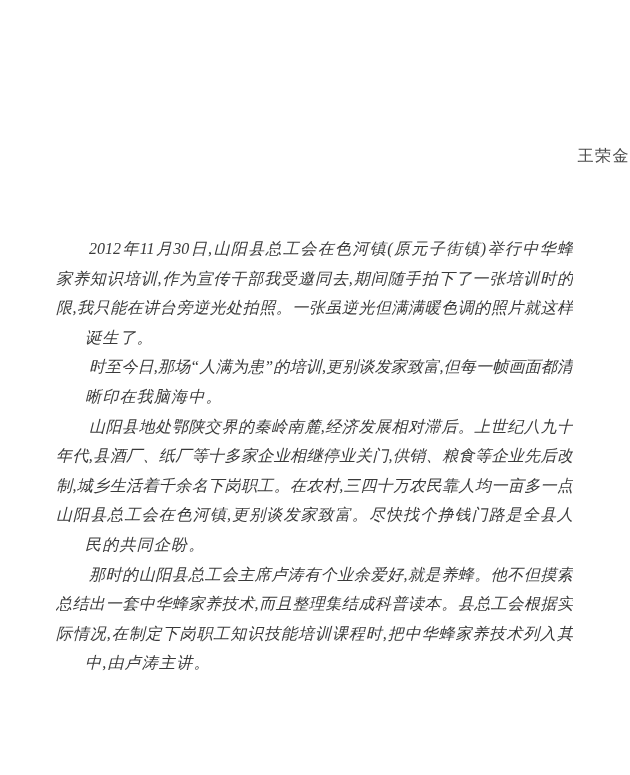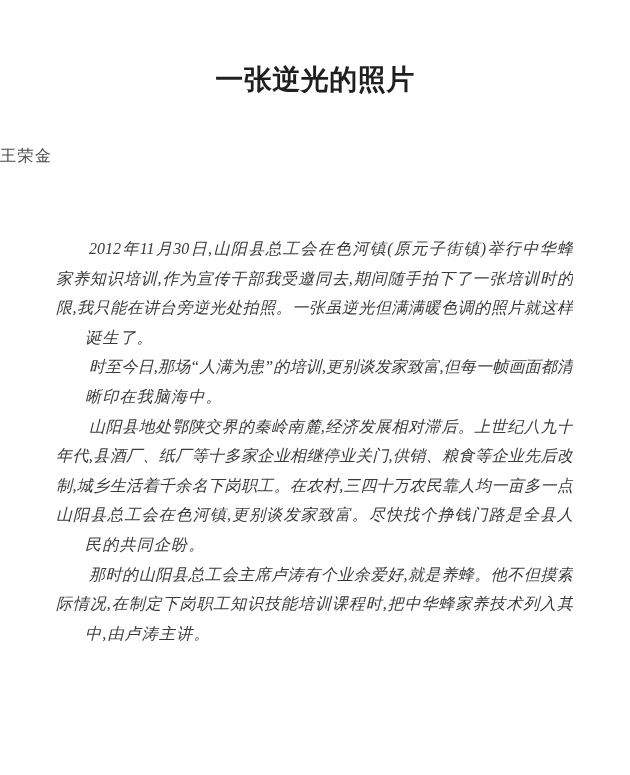--- a/index.html
+++ b/index.html
@@ -24,22 +24,22 @@
     font-size: 28px;
     line-height: 36px;
     font-weight: 700;
     letter-spacing: 0.5px;
     color: var(--title-color, #1f1f1f);
   }
   .doc-author {
     position: absolute;
     top: 144px;
     left: 0;
-    right: 12px;
-    text-align: left;
+    right: 0;
+    text-align: right;
     font-size: 16px;
     line-height: 24px;
     letter-spacing: 1.5px;
     color: var(--author-color, #4a4a4a);
   }
   .article-body {
     position: absolute;
     top: 234px;
     left: 56px;
     width: 517px;
@@ -63,31 +63,31 @@
     text-align-last: left;
     letter-spacing: 1.2px;
     white-space: normal;
     margin-left: 29px;
   }
 </style>
 </head>
 <body>
 
 <div class="page">
-  <div class="doc-title">一张逆光的照片</div>
   <div class="doc-author">王荣金</div>
   <div class="article-body">
       <div class="line first">2012年11月30日,山阳县总工会在色河镇(原元子街镇)举行中华蜂</div>
       <div class="line">家养知识培训,作为宣传干部我受邀同去,期间随手拍下了一张培训时的</div>
       <div class="line">限,我只能在讲台旁逆光处拍照。一张虽逆光但满满暖色调的照片就这样</div>
       <div class="line final">诞生了。</div>
       <div class="line first">时至今日,那场“人满为患”的培训,更别谈发家致富,但每一帧画面都清</div>
       <div class="line final">晰印在我脑海中。</div>
       <div class="line first">山阳县地处鄂陕交界的秦岭南麓,经济发展相对滞后。上世纪八九十</div>
       <div class="line">年代,县酒厂、纸厂等十多家企业相继停业关门,供销、粮食等企业先后改</div>
       <div class="line">制,城乡生活着千余名下岗职工。在农村,三四十万农民靠人均一亩多一点</div>
       <div class="line">山阳县总工会在色河镇,更别谈发家致富。尽快找个挣钱门路是全县人</div>
       <div class="line final">民的共同企盼。</div>
       <div class="line first">那时的山阳县总工会主席卢涛有个业余爱好,就是养蜂。他不但摸索</div>
+      <div class="line">总结出一套中华蜂家养技术,而且整理集结成科普读本。县总工会根据实</div>
       <div class="line">际情况,在制定下岗职工知识技能培训课程时,把中华蜂家养技术列入其</div>
       <div class="line final">中,由卢涛主讲。</div>
     </div>
 </div>
 
 </body></html>

